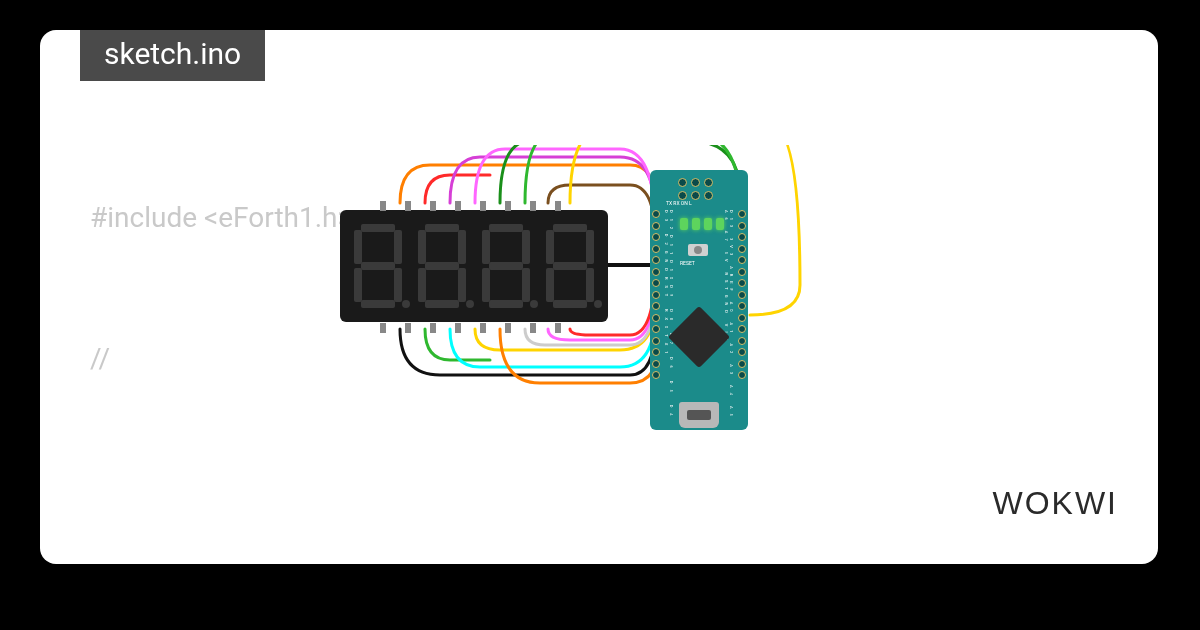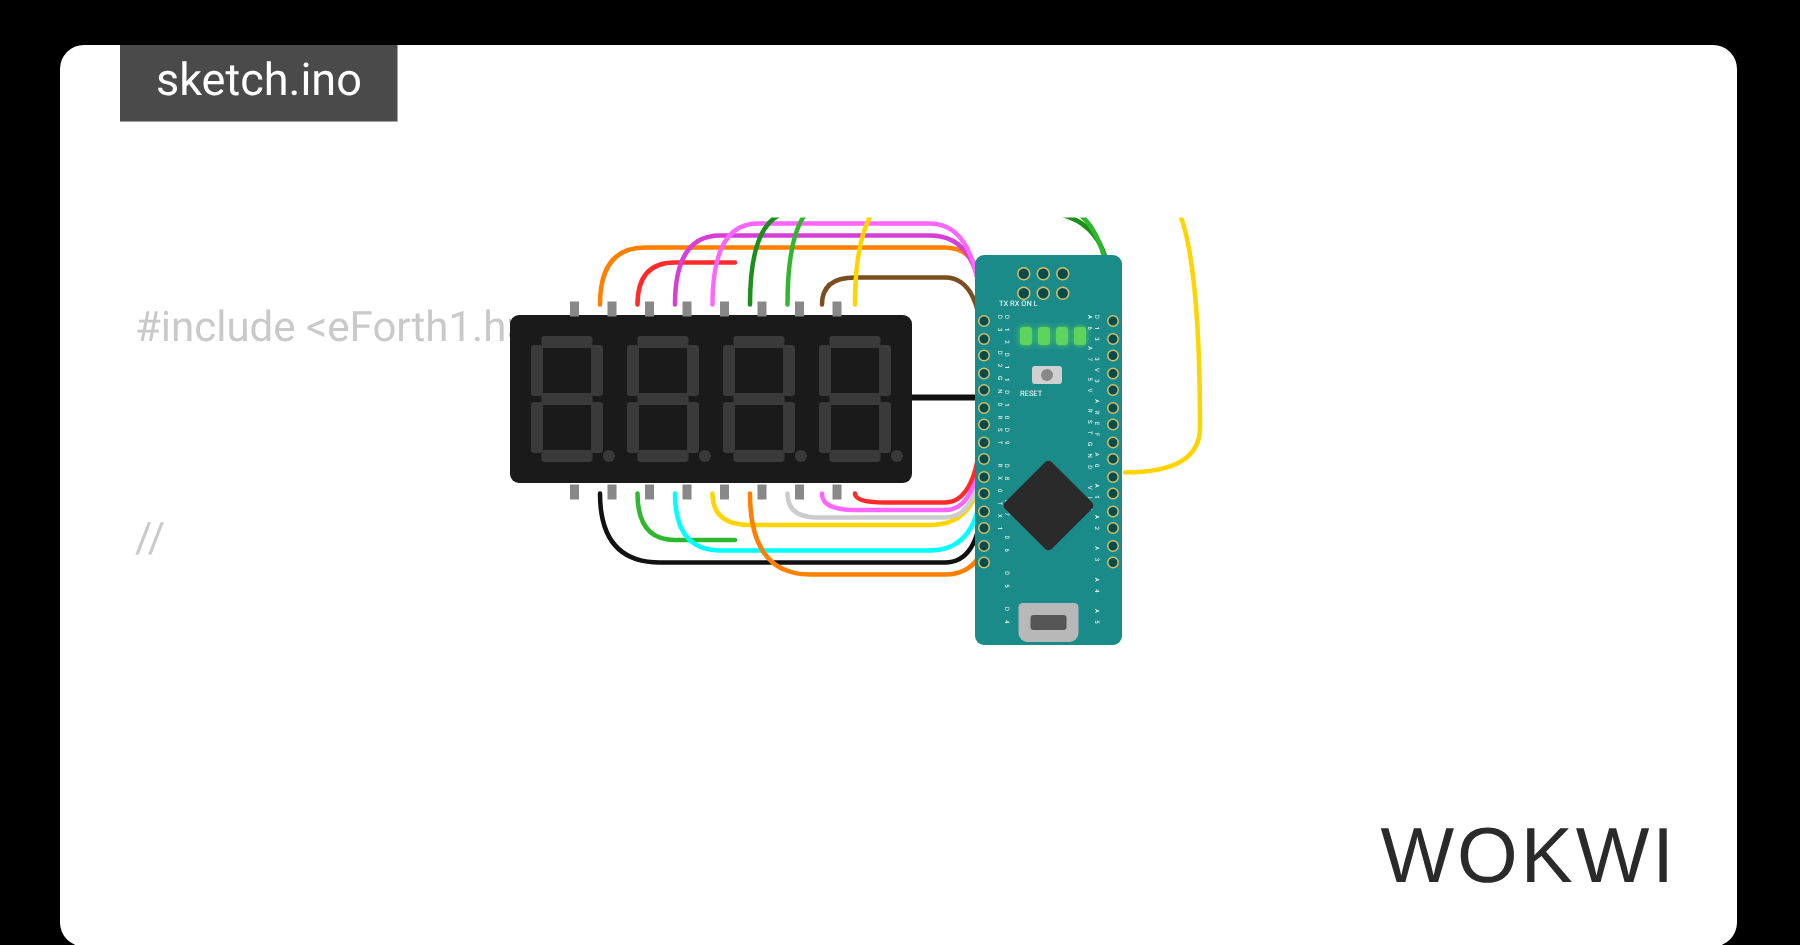--- a/index.html
+++ b/index.html
@@ -9,21 +9,21 @@
     background: #000;
     font-family: -apple-system, BlinkMacSystemFont, "Segoe UI", Roboto, sans-serif;
     position: relative;
     overflow: hidden;
   }
   .card {
     position: absolute;
     left: 40px;
     top: 30px;
     width: 1118px;
-    height: 601px;
+    height: 534px;
     background: #fff;
     border-radius: 16px;
     box-shadow: 0 8px 30px rgba(0,0,0,0.4);
     overflow: hidden;
   }
   .tab {
     position: absolute;
     left: 40px;
     top: -6px;
     background: #4a4a4a;
@@ -123,22 +123,22 @@
   .led { width: 8px; height: 12px; background: #5dd45d; border-radius: 2px; box-shadow: 0 0 4px #5dd45d; }
   .reset-btn { position: absolute; left: 38px; top: 74px; width: 20px; height: 12px; background: #d0d0d0; border-radius: 2px; }
   .reset-btn::after { content:""; position:absolute; left:6px; top:2px; width:8px; height:8px; background:#888; border-radius:50%; }
   .pin-labels { position: absolute; font-size: 4px; color: #fff; writing-mode: vertical-rl; }
   .pin-labels.l { left: 14px; top: 40px; letter-spacing: 6px; }
   .pin-labels.r { right: 14px; top: 40px; letter-spacing: 5px; }
   .top-label { position: absolute; top: 30px; left: 16px; font-size: 5px; color: #fff; }
   .logo {
     position: absolute;
     right: 40px;
-    bottom: 30px;
-    font-size: 52px;
+    bottom: 42px;
+    font-size: 32px;
     font-weight: 400;
     color: #2a2a2a;
     font-family: "Comic Sans MS", cursive, sans-serif;
     letter-spacing: 2px;
     z-index: 20;
   }
 </style>
 </head>
 <body>
 

